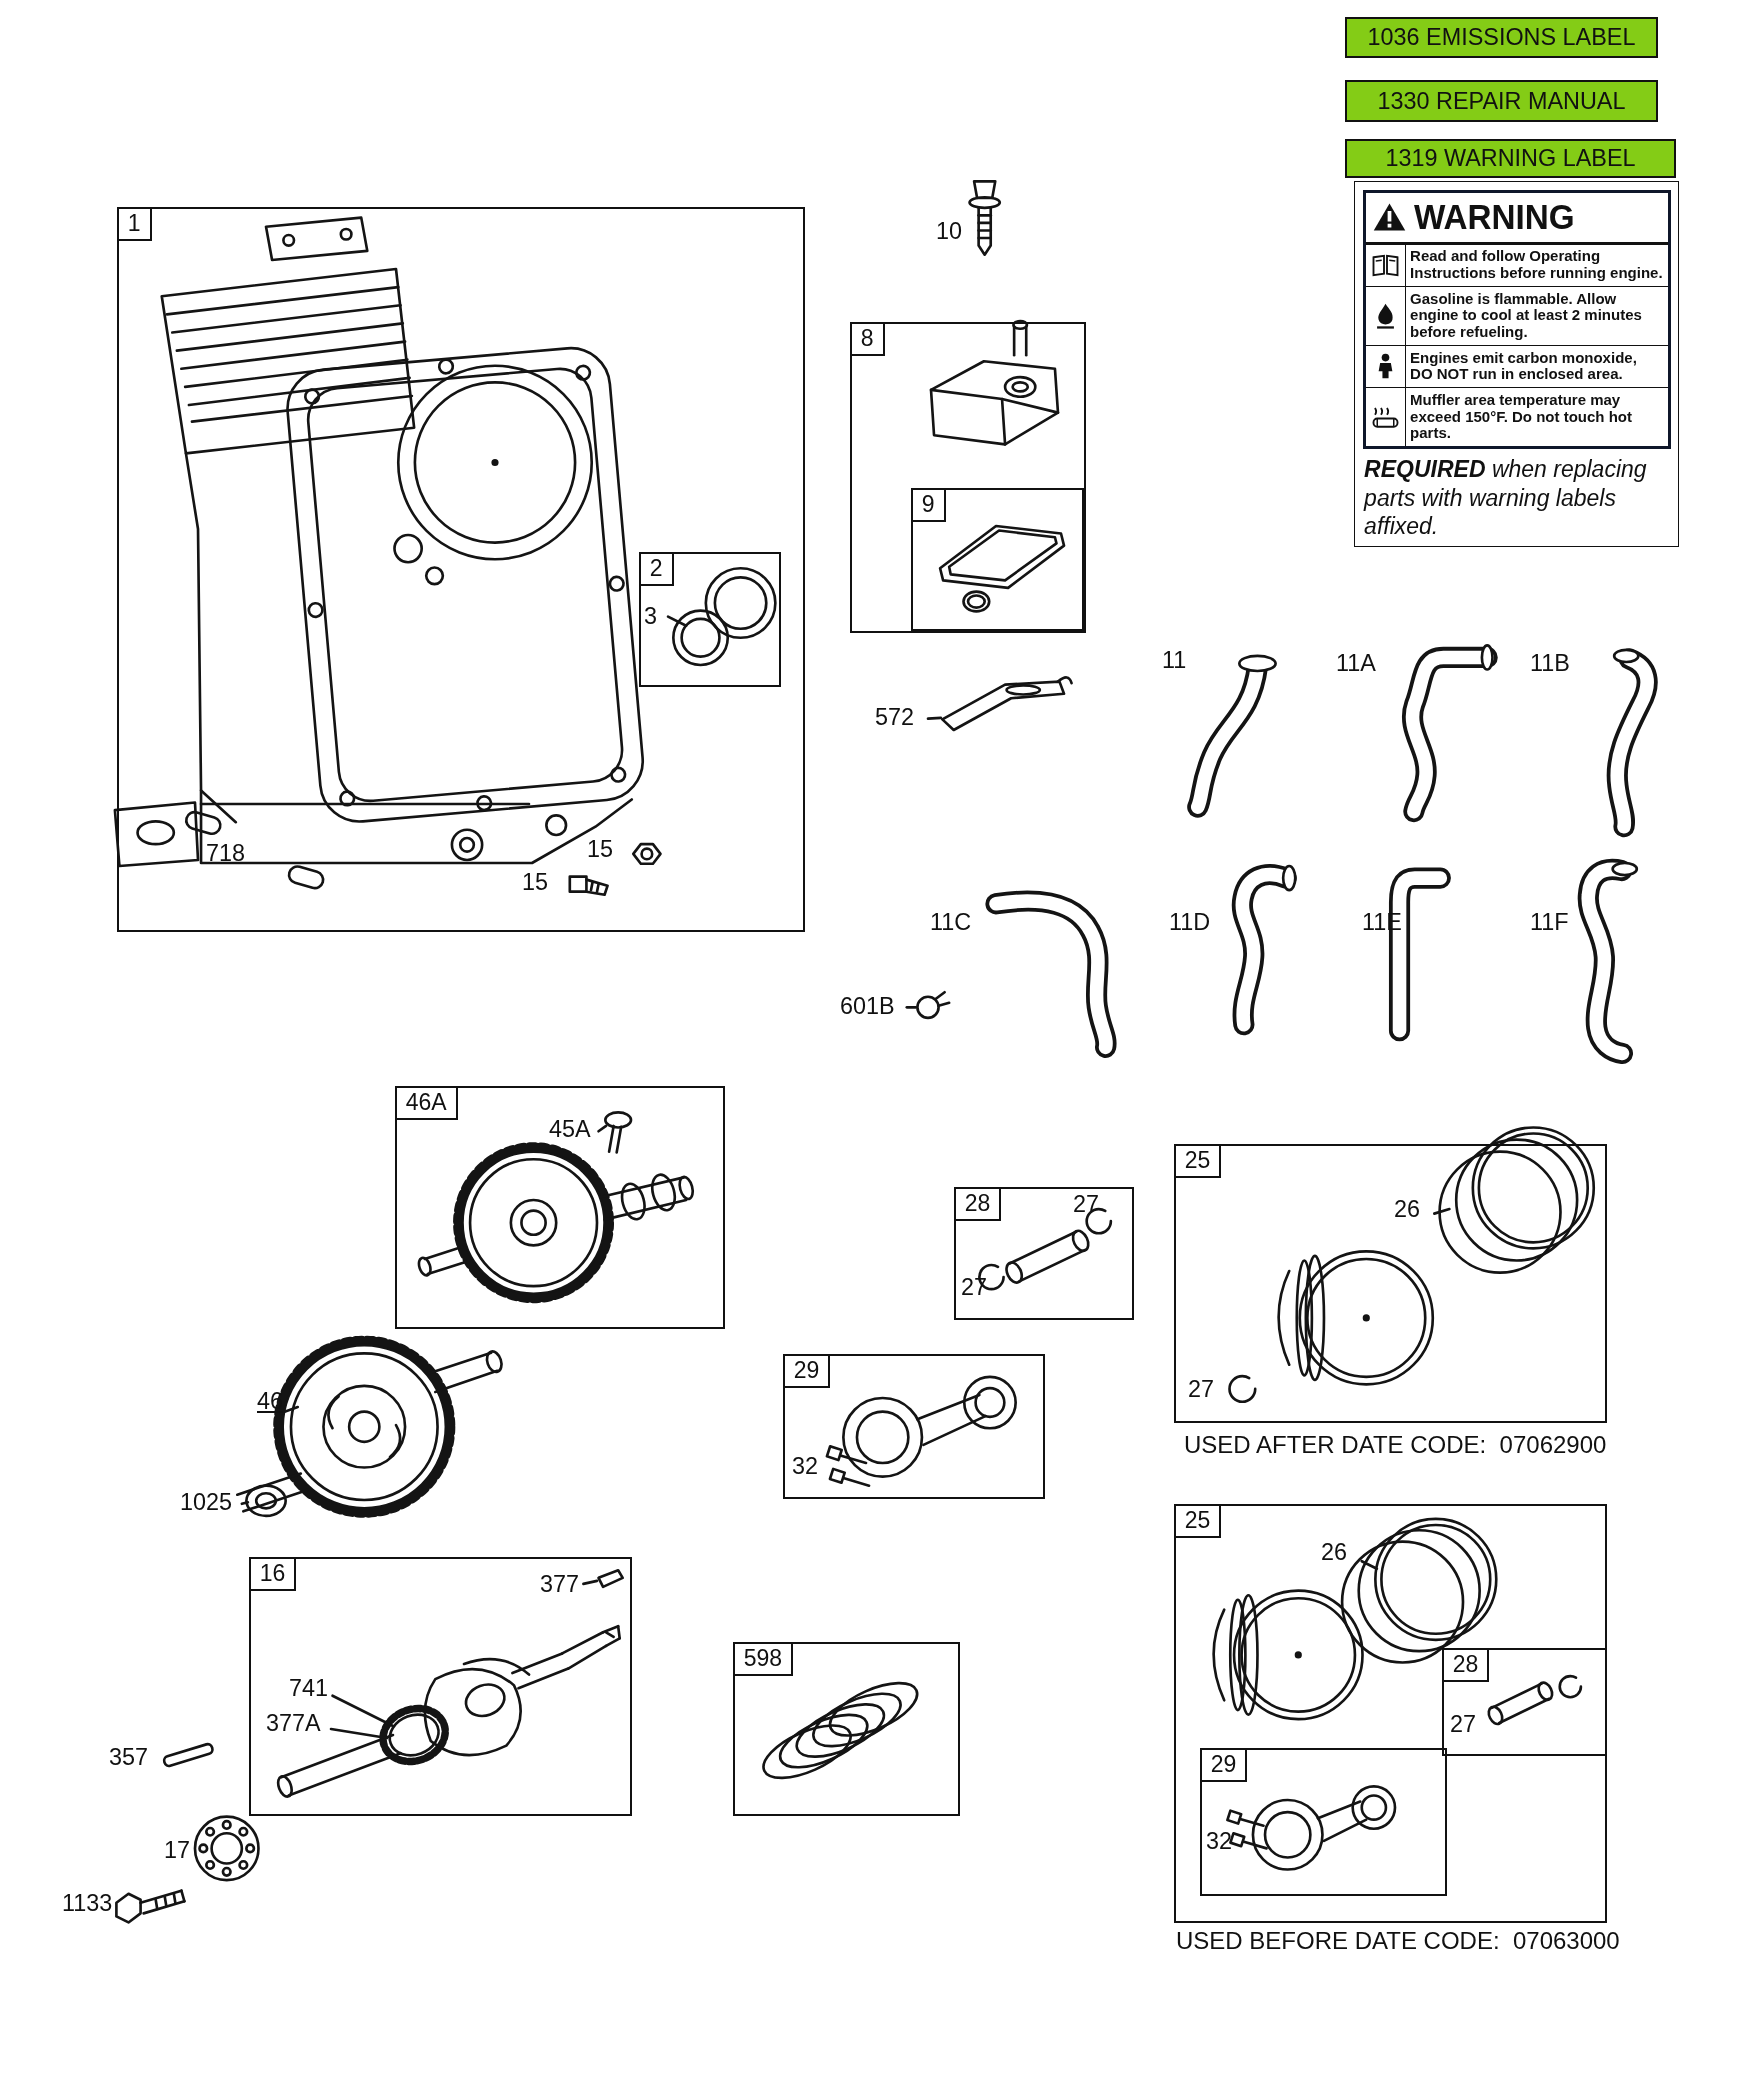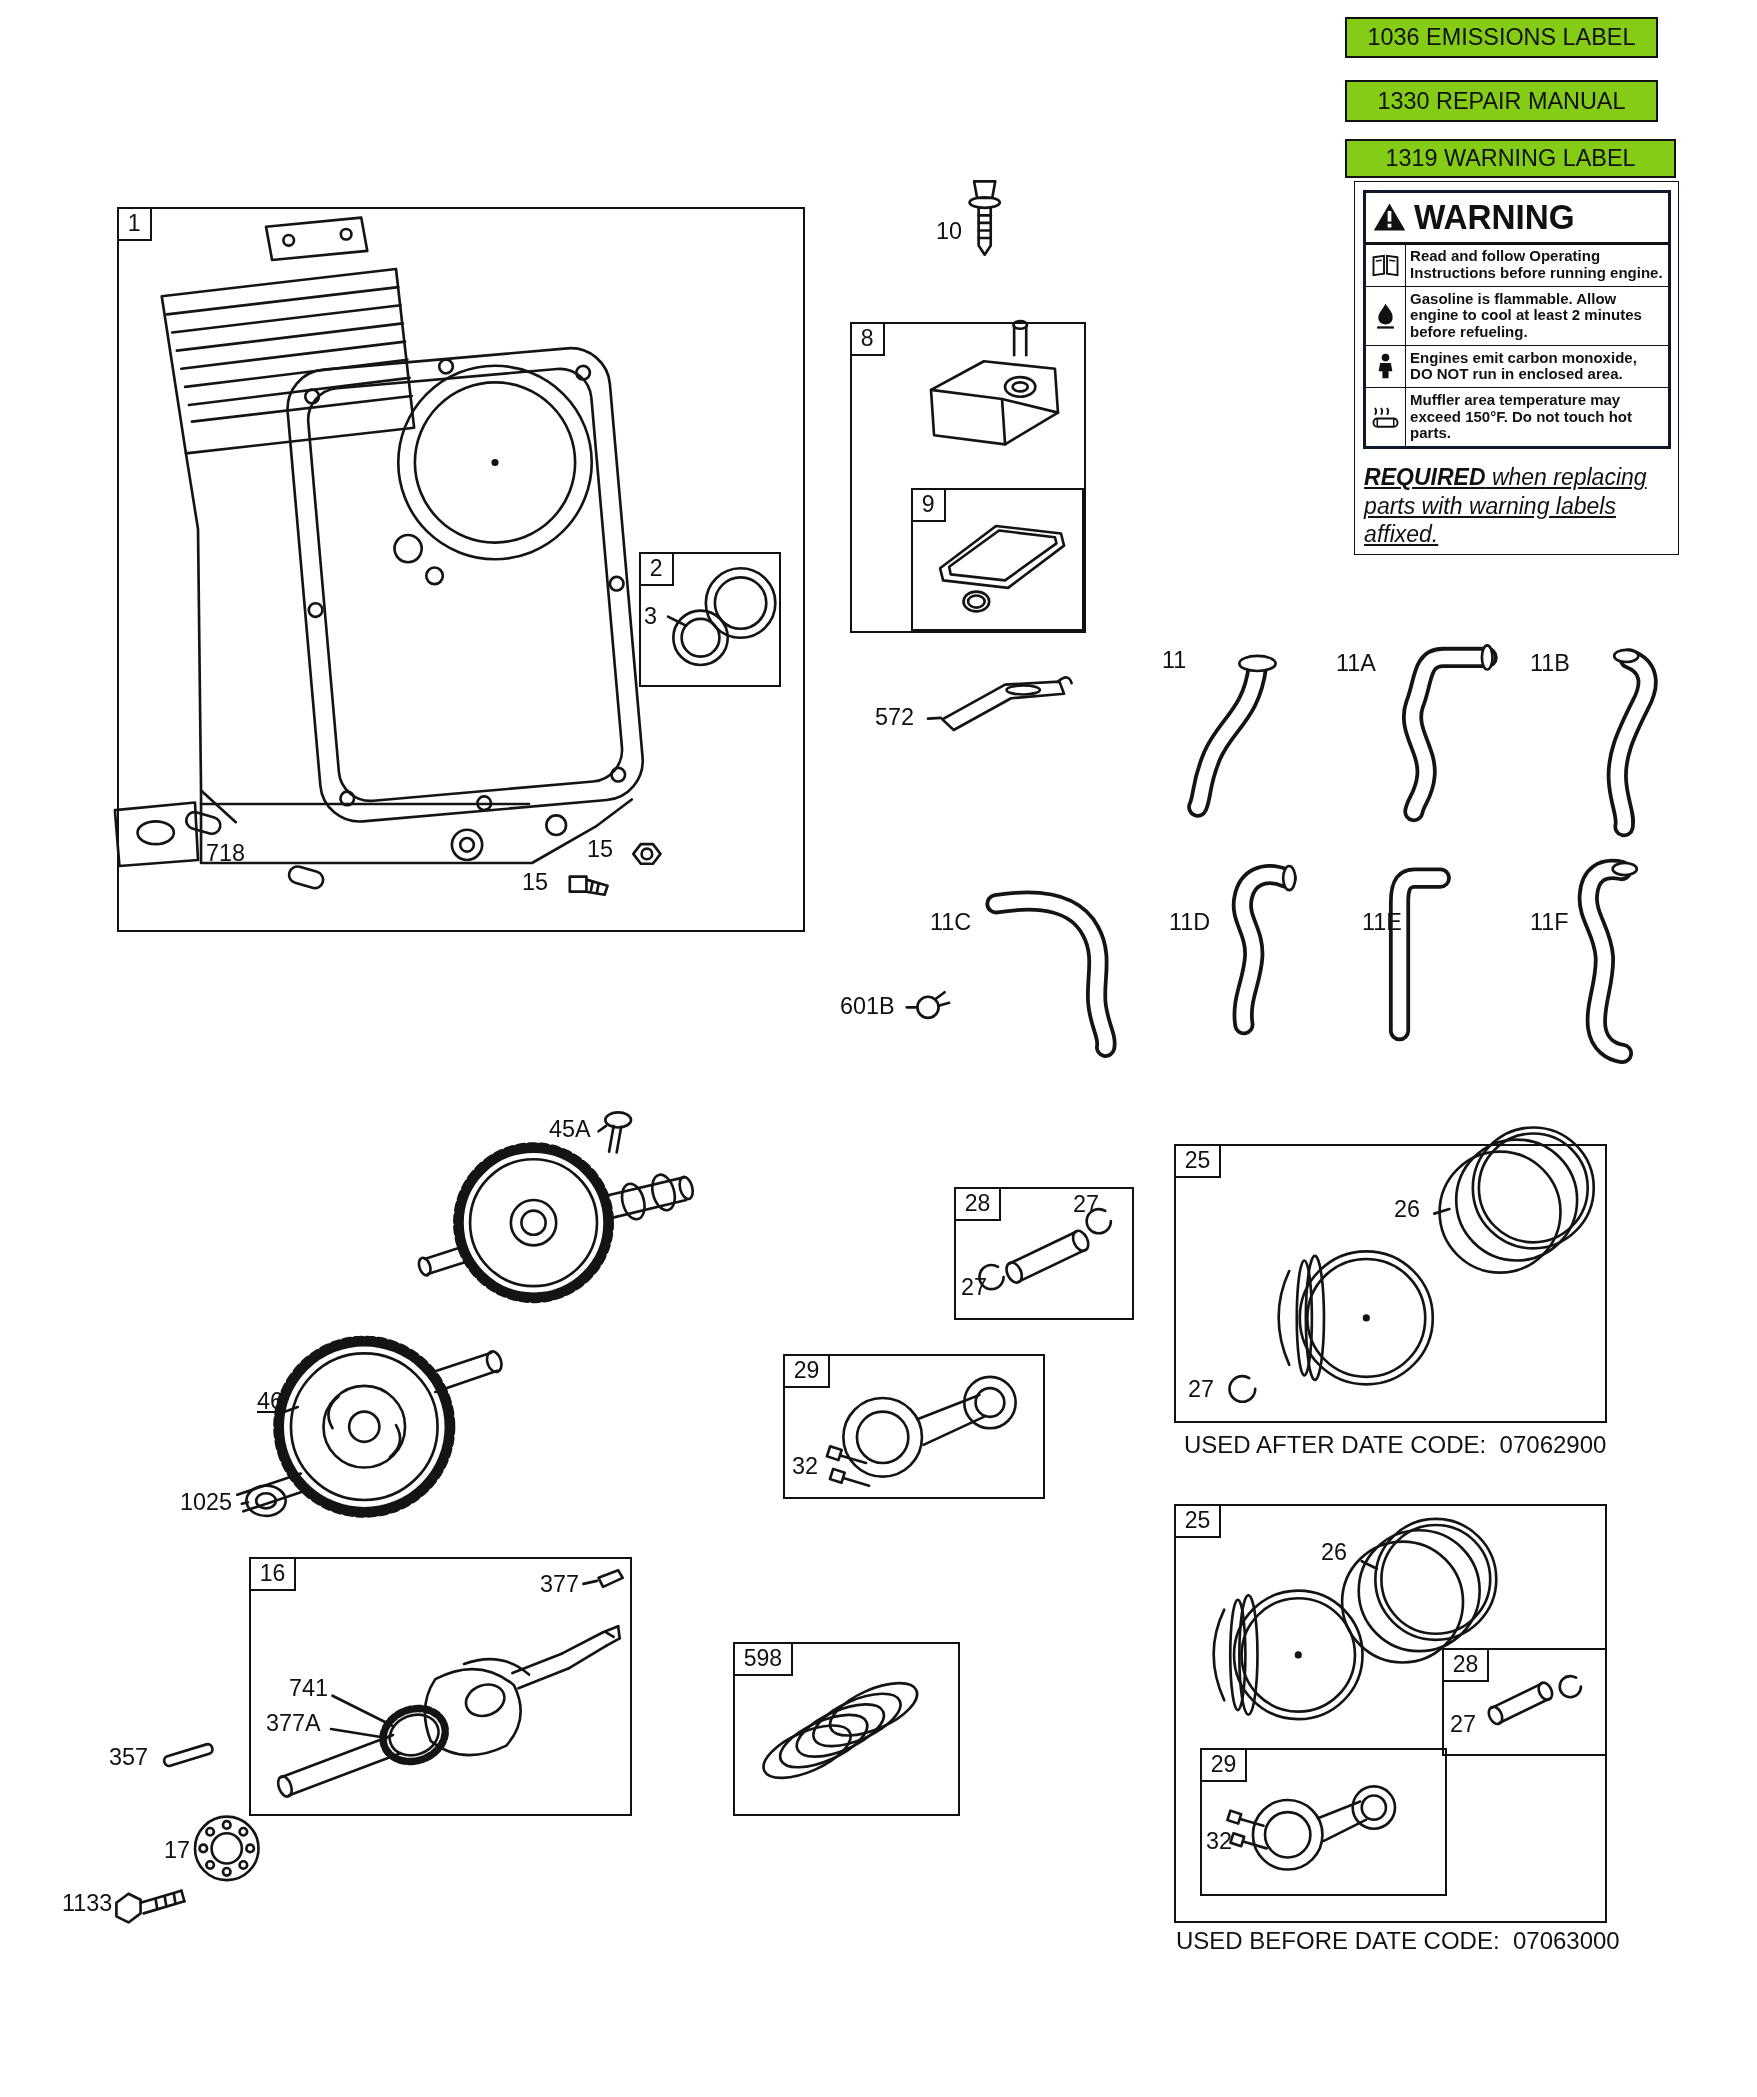--- a/index.html
+++ b/index.html
@@ -16,21 +16,21 @@
   
   .warnwrap{position:absolute;border:1.5px solid #111;background:#fff;padding:7.6px 7.6px 4.5px 7.6px;}
   .warnlabel{border:3px solid #0f172a;}
   .warnhead{display:flex;align-items:center;justify-content:flex-start;gap:7.6px;
             padding:4.5px 7.6px;border-bottom:3px solid #111;}
   .warnhead .wtitle{font-size:35px;font-weight:800;letter-spacing:0px;transform:scaleX(.95);transform-origin:left;}
   .warnrow{display:flex;align-items:stretch;border-bottom:1.5px solid #111;}
   .warnrow:last-child{border-bottom:none;}
   .warnicon{flex:0 0 39px;border-right:1.5px solid #111;display:flex;align-items:center;justify-content:center;}
   .warntext{flex:1;font-size:15px;font-weight:bold;line-height:1.12;padding:3.8px 4.5px;}
-  .reqnote{font-size:23px;font-style:italic;line-height:1.25;margin-top:14px;padding:0 1.5px;text-decoration:underline;}
+  .reqnote{font-size:23px;font-style:italic;line-height:1.25;margin-top:6px;padding:0 1.5px;}
   .reqnote b{font-style:italic;}
 </style>
 </head>
 <body>
 
 <div id="canvas">
 
   <svg class="abs" style="left:0;top:0;" width="1757" height="2097" viewBox="0 0 2325 2775" fill="none" stroke="#141414" stroke-width="3.5" stroke-linecap="round" stroke-linejoin="round">
 
     <g>
@@ -334,20 +334,23 @@
     <div class="tag">1</div>
   </div>
   <div class="frame" style="left:639px;top:552px;width:138px;height:131px;">
     <div class="tag">2</div>
   </div>
   <div class="frame" style="left:850px;top:322px;width:232px;height:307px;">
     <div class="tag">8</div>
   </div>
   <div class="frame" style="left:911px;top:488px;width:169px;height:139px;">
     <div class="tag">9</div>
+  </div>
+  <div class="frame" style="left:395px;top:1086px;width:326px;height:239px;">
+    <div class="tag">46A</div>
   </div>
   <div class="frame" style="left:249px;top:1557px;width:379px;height:255px;">
     <div class="tag">16</div>
   </div>
   <div class="frame" style="left:733px;top:1642px;width:223px;height:170px;">
     <div class="tag">598</div>
   </div>
   <div class="frame" style="left:954px;top:1187px;width:176px;height:129px;">
     <div class="tag">28</div>
   </div>

